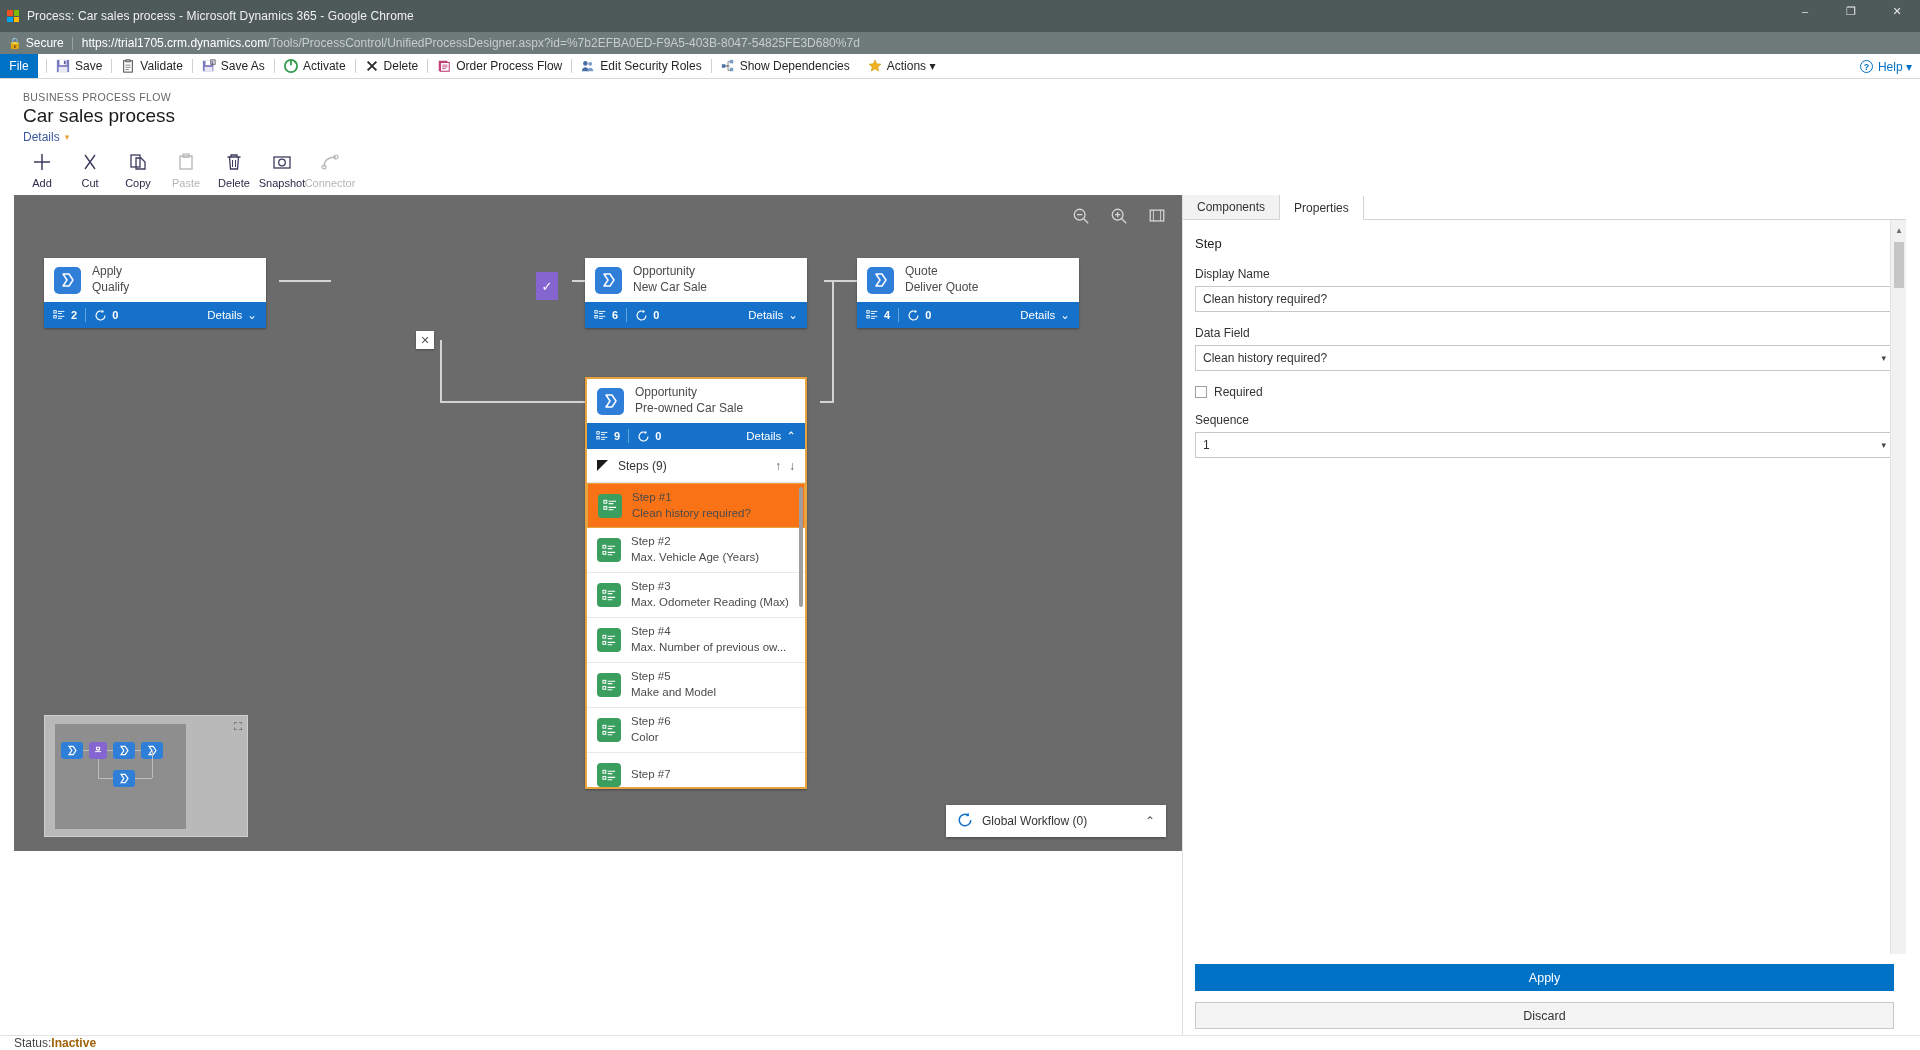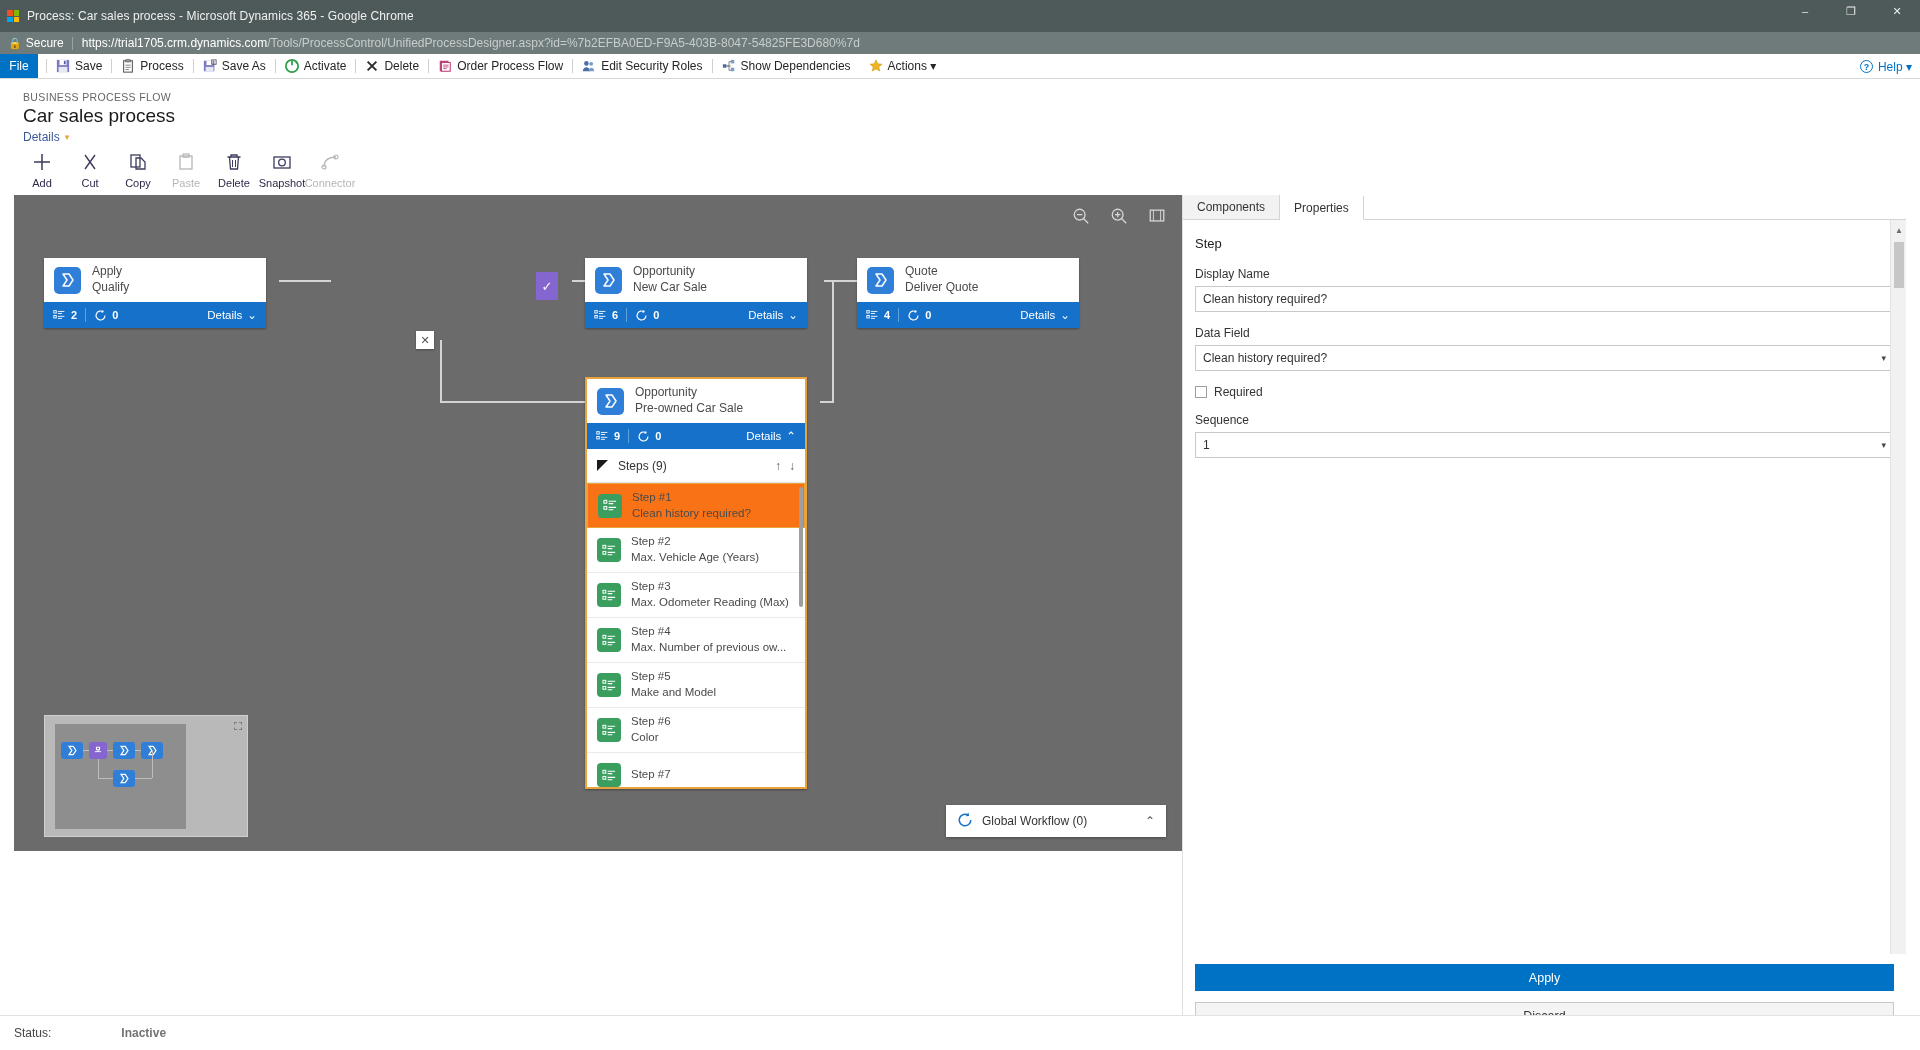--- a/index.html
+++ b/index.html
@@ -195,25 +195,25 @@
     background:#0072c6; color:#fff; border:none; height:27px; padding:0 20px; font-size:12.5px;
     cursor:pointer; font-family:"Liberation Sans", sans-serif;
   }
   .btn-secondary {
     background:#f4f4f4; color:#333; border:1px solid #c8c8c8; height:27px; padding:0 20px;
     font-size:12.5px; cursor:pointer; font-family:"Liberation Sans", sans-serif;
   }
 
   
   .statusbar {
-    position:absolute; left:0; bottom:0; width:1920px; height:35px;
+    position:absolute; left:0; bottom:0; width:1920px; height:15px;
     border-top:1px solid #e2e2e2; display:flex; align-items:center; padding-left:14px;
-    font-size:12px; color:#444; gap:22px; background:#fff;
-  }
-  .statusbar b { font-weight:bold; color:#737373;margin-left:48px; }
+    font-size:12px; color:#444; gap:0; background:#fff;
+  }
+  .statusbar b { font-weight:bold; color:#a16207; }
 </style>
 </head>
 <body>
 
 <div class="chrome-titlebar">
   <span class="chrome-logo">
       <i></i>
       <i></i>
       <i></i>
       <i></i>
@@ -252,21 +252,21 @@
 
     <div class="rdiv"></div>
     <div class="rb">
       <span class="rb-ico">
         <svg width="14" height="14" viewBox="0 0 16 16">
             <rect x="3" y="2" width="10" height="13" fill="none" stroke="#555" stroke-width="1.2"></rect>
             <rect x="5.5" y="0.8" width="5" height="2.6" fill="#a0a0a0" stroke="#555" stroke-width="0.8"></rect>
             <path d="M5 7h6M5 9.5h6M5 12h4" stroke="#777" stroke-width="1"></path>
           </svg>
       </span>
-      <span>Process</span>
+      <span>Validate</span>
     </div>
 
     <div class="rdiv"></div>
     <div class="rb">
       <span class="rb-ico">
         <svg width="14" height="14" viewBox="0 0 16 16">
             <rect x="1" y="2" width="12" height="12" fill="#7a7ac0"></rect>
             <rect x="4" y="2" width="7" height="5" fill="#fff"></rect>
             <rect x="3" y="9" width="9" height="5" fill="#e8e8f5"></rect>
             <rect x="10" y="1" width="5" height="5" fill="none" stroke="#555" stroke-width="1"></rect>

